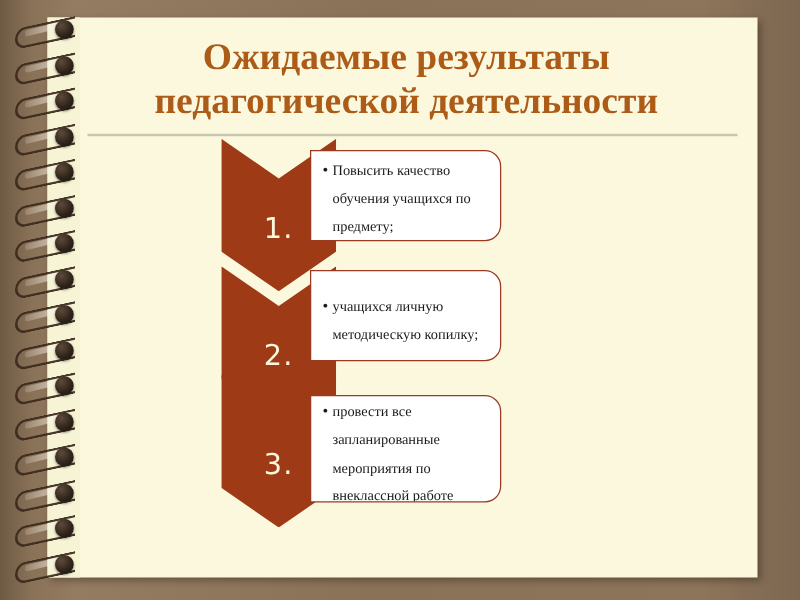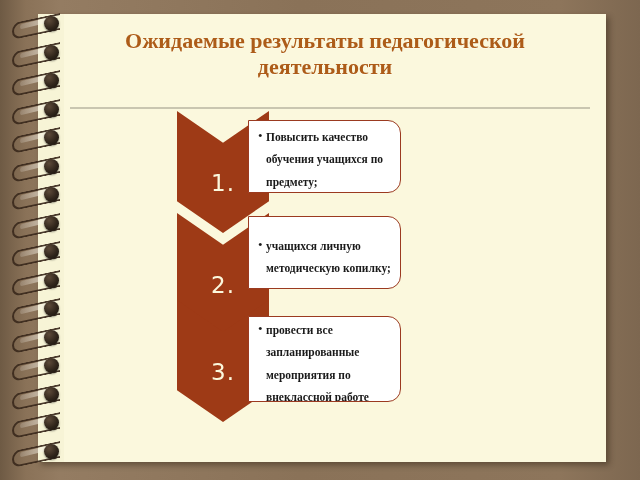--- a/index.html
+++ b/index.html
@@ -88,21 +88,21 @@
     box-shadow: 0 1px 2px rgba(0,0,0,0.5);
   }
 
   
   #title {
     position: absolute;
     left: 60px;
     top: 28px;
     width: 530px;
     text-align: center;
-    font-size: 22px;
+    font-size: 30px;
     font-weight: bold;
     line-height: 1.17;
     color: #ad5c18;
     letter-spacing: 0px;
     text-shadow: 0 1px 0 rgba(255,255,255,0.4);
   }
 
   #title-rule {
     position: absolute;
     left: 70px;
@@ -176,21 +176,20 @@
   .callout-text .bullet {
     position: absolute;
     left: 0px;
     top: -1px;
     font-size: 13px;
     line-height: 1.7;
   }
   .callout-text .body {
     display: block;
     padding-left: 8px;
-    font-weight: bold;
   }
 </style>
 </head>
 <body>
 
 <div id="slide">
 
   <div id="frame-shade"></div>
 
   <div id="page">

